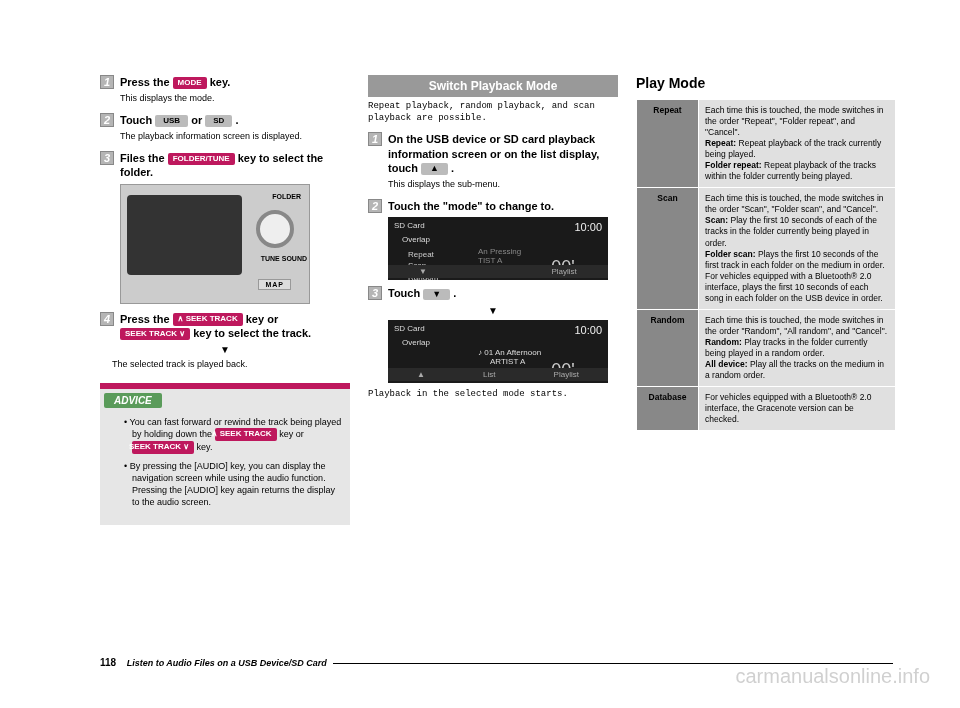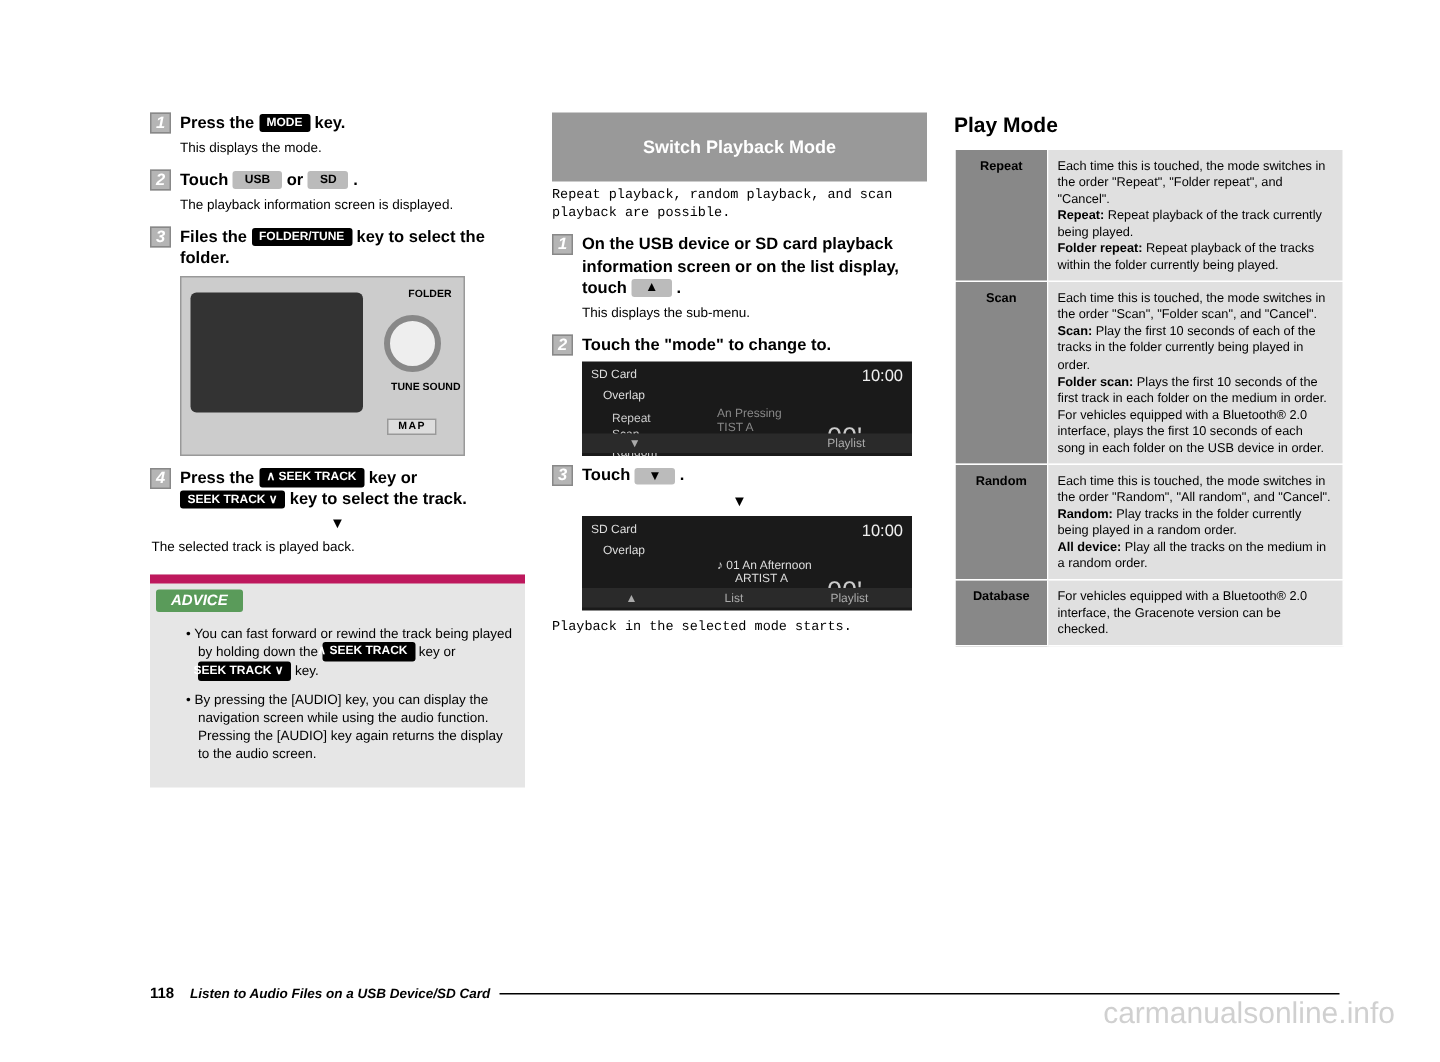--- a/index.html
+++ b/index.html
@@ -48,21 +48,21 @@
     line-height: 1.3;
   }
   .step-sub {
     font-size: 9px;
     font-weight: normal;
     margin: 4px 0 8px 20px;
     line-height: 1.3;
   }
   .key-label {
     display: inline-block;
-    background: #000000;
+    background: #be185d;
     color: #fff;
     font-weight: bold;
     font-size: 8px;
     padding: 1px 5px;
     border-radius: 2px;
     vertical-align: middle;
   }
   .key-light {
     display: inline-block;
     background: #bbb;
@@ -143,21 +143,21 @@
   .diag-txt-folder { position: absolute; right: 8px; top: 8px; font-size: 7px; font-weight: bold; }
   .diag-txt-tune { position: absolute; right: 2px; top: 70px; font-size: 7px; font-weight: bold; }
   .diag-txt-map { position: absolute; right: 18px; top: 94px; font-size: 7px; font-weight: bold; letter-spacing: 1px; border: 1px solid #999; padding: 1px 6px; background:#ddd; }
 
   .section-header {
     background: #999;
     color: #fff;
     font-weight: bold;
     text-align: center;
     font-size: 12px;
-    padding: 16px;
+    padding: 4px;
     margin-bottom: 4px;
   }
   .body-text {
     font-size: 9px;
     line-height: 1.3;
     margin-bottom: 8px;
     font-family: Liberation Mono, monospace;
   }
   
   .screenshot {
@@ -281,21 +281,21 @@
       <div class="step-num">4</div>
       <div class="step-text">
         <span>Press the </span>
         <span class="key-label">∧ SEEK TRACK</span>
         <span> key or </span>
         <span class="key-label">SEEK TRACK ∨</span>
         <span> key to select the track.</span>
       </div>
     </div>
     <div class="down-triangle">▼</div>
-    <div class="step-sub" style="margin-left:1px">The selected track is played back.</div>
+    <div class="step-sub" style="margin-left:12px">The selected track is played back.</div>
 
     <div class="advice-box">
       <div class="advice-label">ADVICE</div>
       <ul class="advice-body">
         <li>
           <span>You can fast forward or rewind the track being played by holding down the </span>
           <span class="key-label">∧ SEEK TRACK</span>
           <span> key or </span>
           <span class="key-label">SEEK TRACK ∨</span>
           <span> key.</span>

